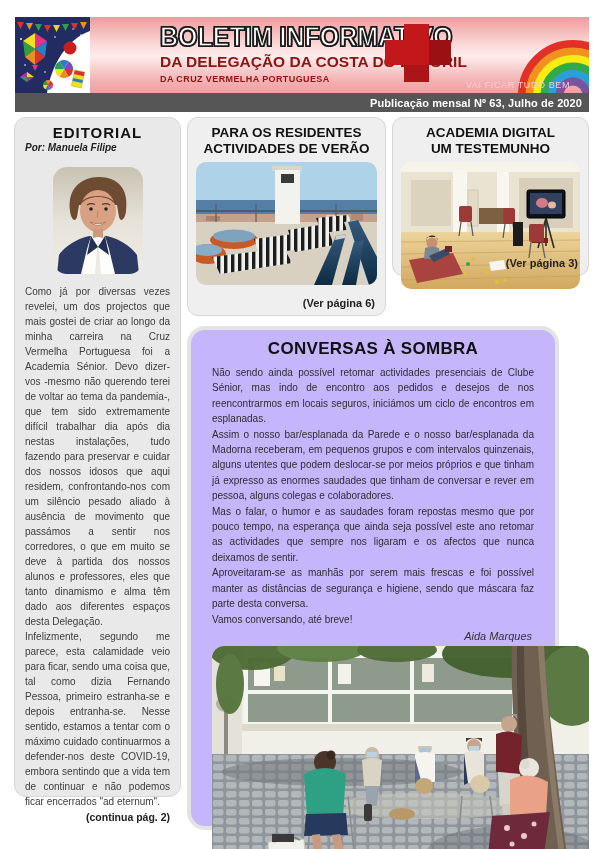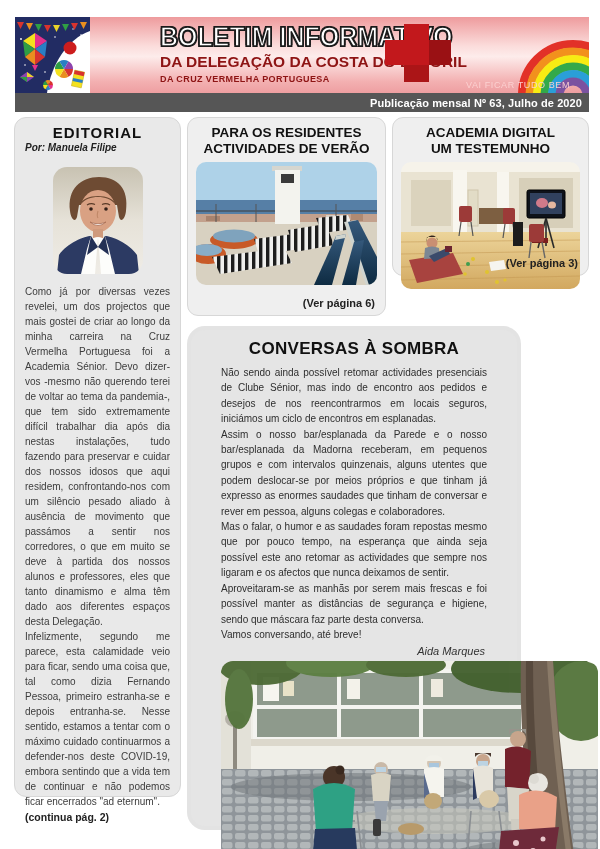--- a/index.html
+++ b/index.html
@@ -24,29 +24,29 @@
   .pub-bar{position:absolute;left:15px;top:93px;width:574px;height:19px;background:#565656;
     display:flex;align-items:center;justify-content:flex-end;}
   .pub-bar span{color:#fff;font-size:11px;font-weight:700;padding-right:7px;letter-spacing:.1px;}
   
   .card{position:absolute;background:#e9e9e9;border:1px solid #d7d7d7;border-radius:12px;box-sizing:border-box;}
   .editorial{left:14px;top:117px;width:167px;height:680px;padding:6px 10px;}
   .editorial-title{text-align:center;font-size:15px;font-weight:800;letter-spacing:1px;color:#111;}
   .editorial-byline{text-align:left;font-size:10px;font-weight:700;font-style:italic;color:#222;margin-top:1px;}
   .portrait{display:block;margin:14px auto 10px auto;width:90px;height:107px;border-radius:14px;overflow:hidden;}
   .editorial-body p{margin:0 0 0 0;font-size:10px;line-height:15px;text-align:justify;color:#3c3c3c;}
-  .editorial-continue{text-align:left;font-size:10.5px;font-weight:800;color:#222;margin-top:2px;}
+  .editorial-continue{text-align:right;font-size:10.5px;font-weight:800;color:#222;margin-top:2px;}
   .teaser{padding:7px 8px;background:#efefef;border-radius:11px;}
   .teaser-1{left:187px;top:117px;width:199px;height:199px;}
   .teaser-2{left:392px;top:117px;width:197px;height:159px;}
   .teaser-title{text-align:center;font-size:13.5px;font-weight:800;line-height:1.15;color:#111;}
   .teaser-photo{display:block;margin:6px auto 0 auto;border-radius:10px;overflow:hidden;}
   .teaser-link{position:absolute;right:10px;bottom:6px;font-size:11px;font-weight:800;color:#222;}
-  .main-article{left:187px;top:326px;width:334px;height:504px;background:#e5e5e5;
-    border:4px solid #e3e3e3;border-radius:18px;padding:6px 30px;}
+  .main-article{left:187px;top:326px;width:372px;height:504px;background:#c4b5fd;
+    border:4px solid #e3e3e3;border-radius:18px;padding:6px 21px;}
   .article-title{text-align:center;font-size:17px;font-weight:800;letter-spacing:.3px;color:#111;margin:3px 0 6px 0;}
   .article-body p{margin:0;font-size:10px;line-height:15.4px;text-align:justify;color:#2e2e2e;}
   .article-signature{text-align:right;font-size:11px;font-style:italic;color:#333;margin:3px 2px 4px 0;}
   .article-photo{display:block;margin:4px auto 0 auto;width:377px;height:243px;border-radius:12px;overflow:hidden;}
   svg{display:block;}
 </style>
 </head>
 <body>
 
 <div class="page">

